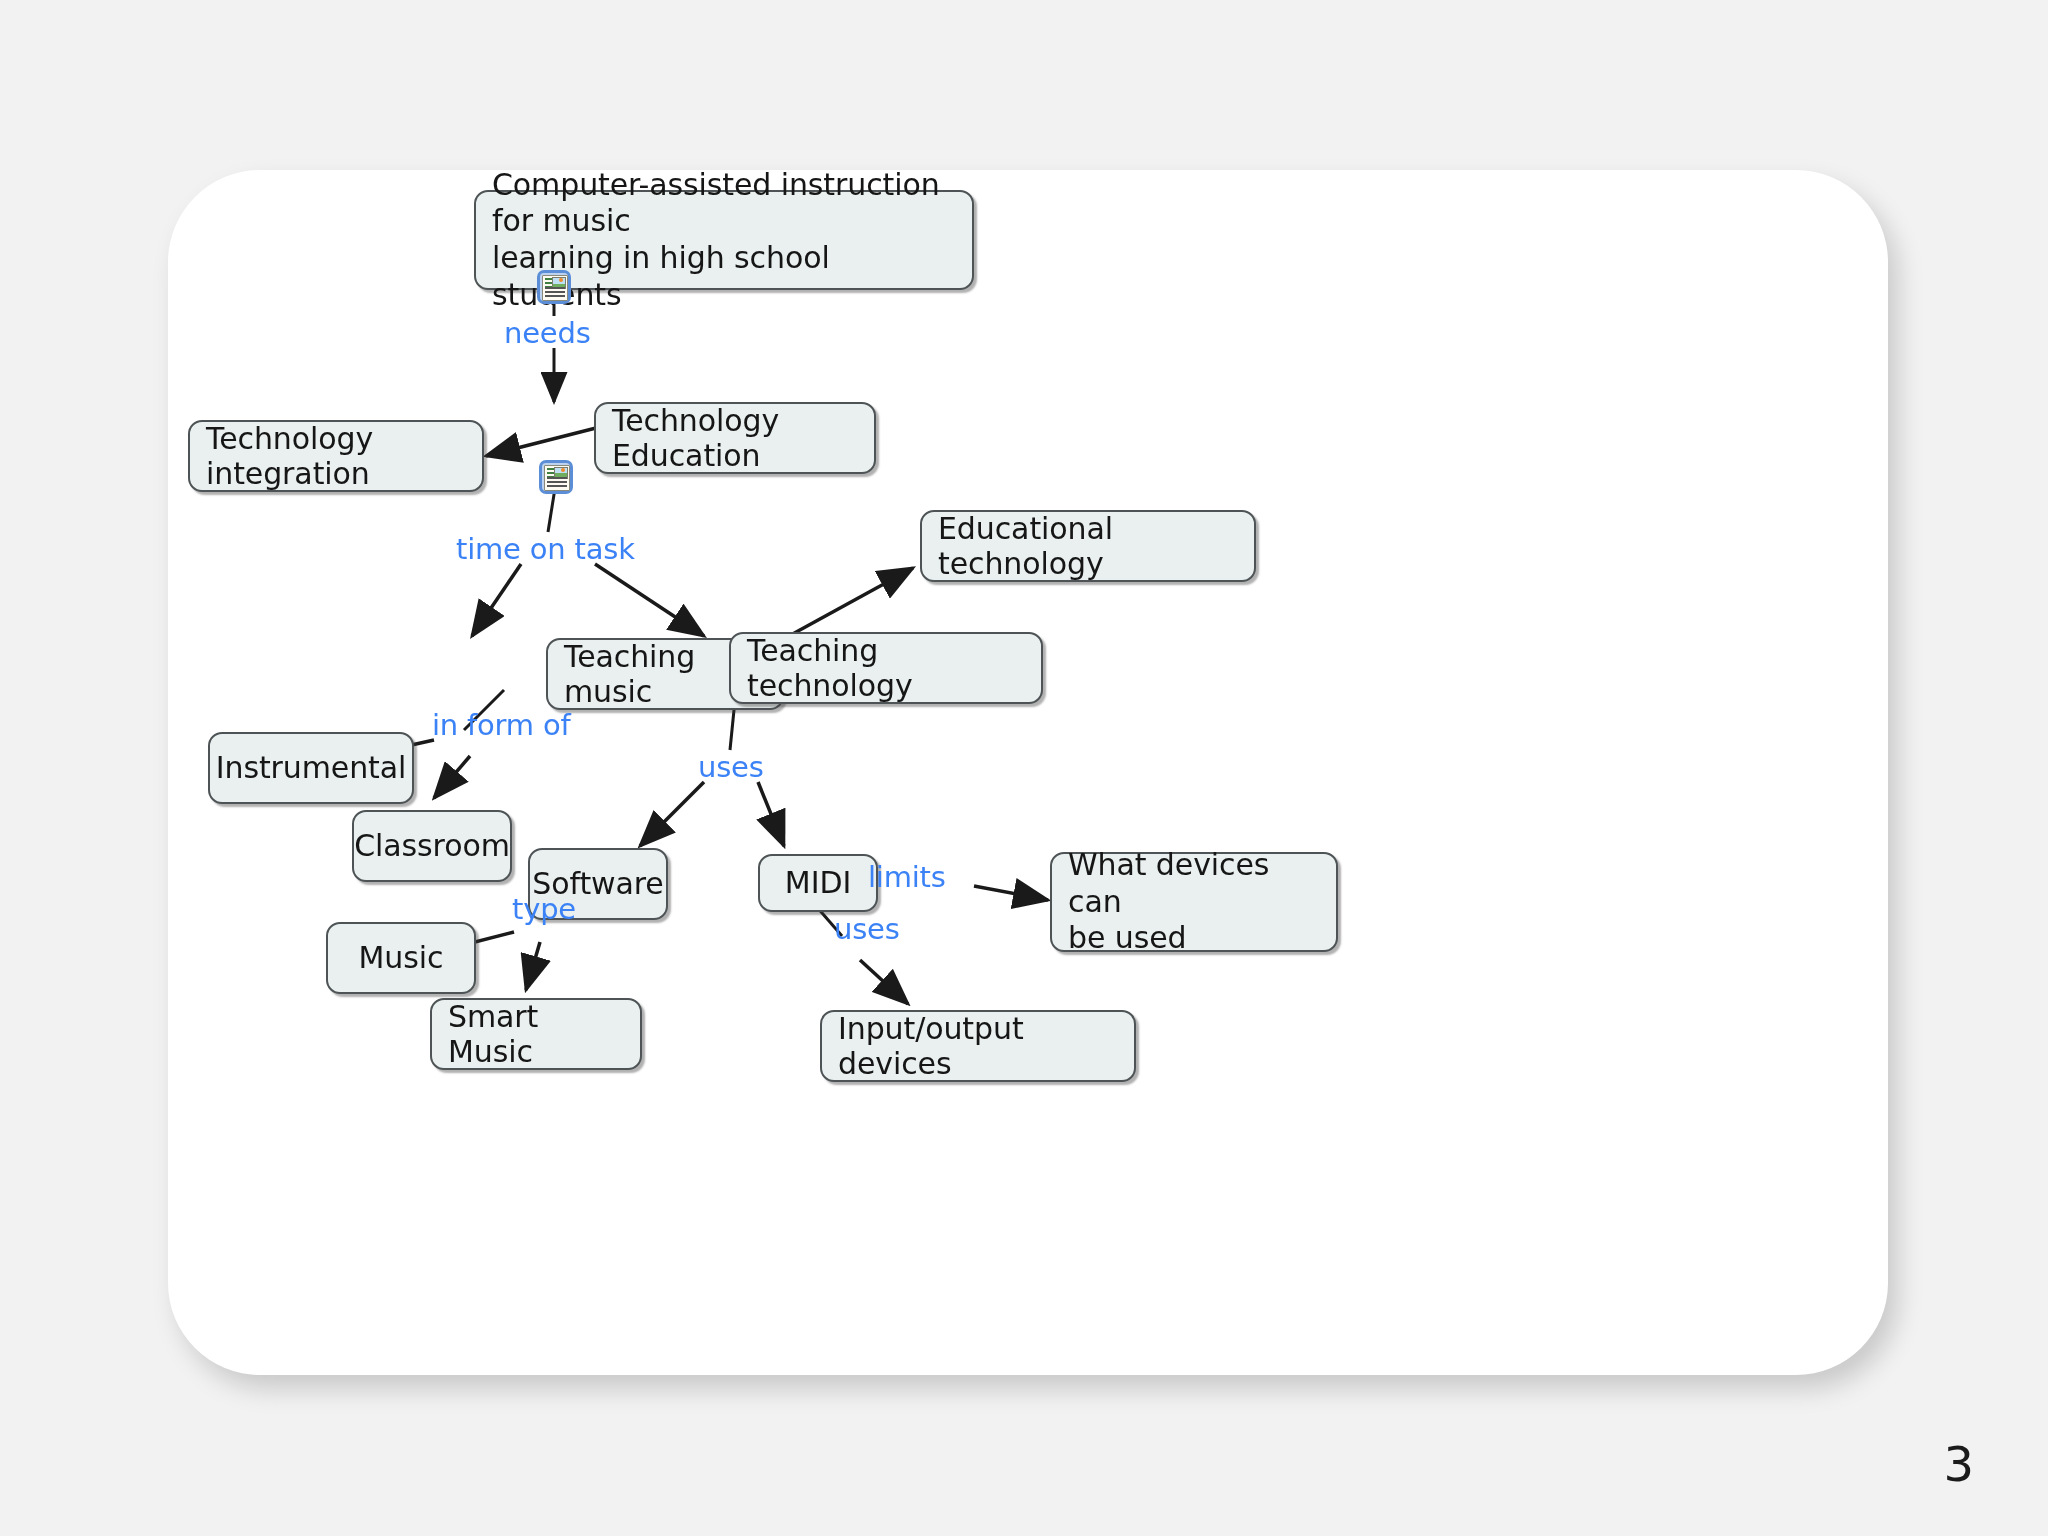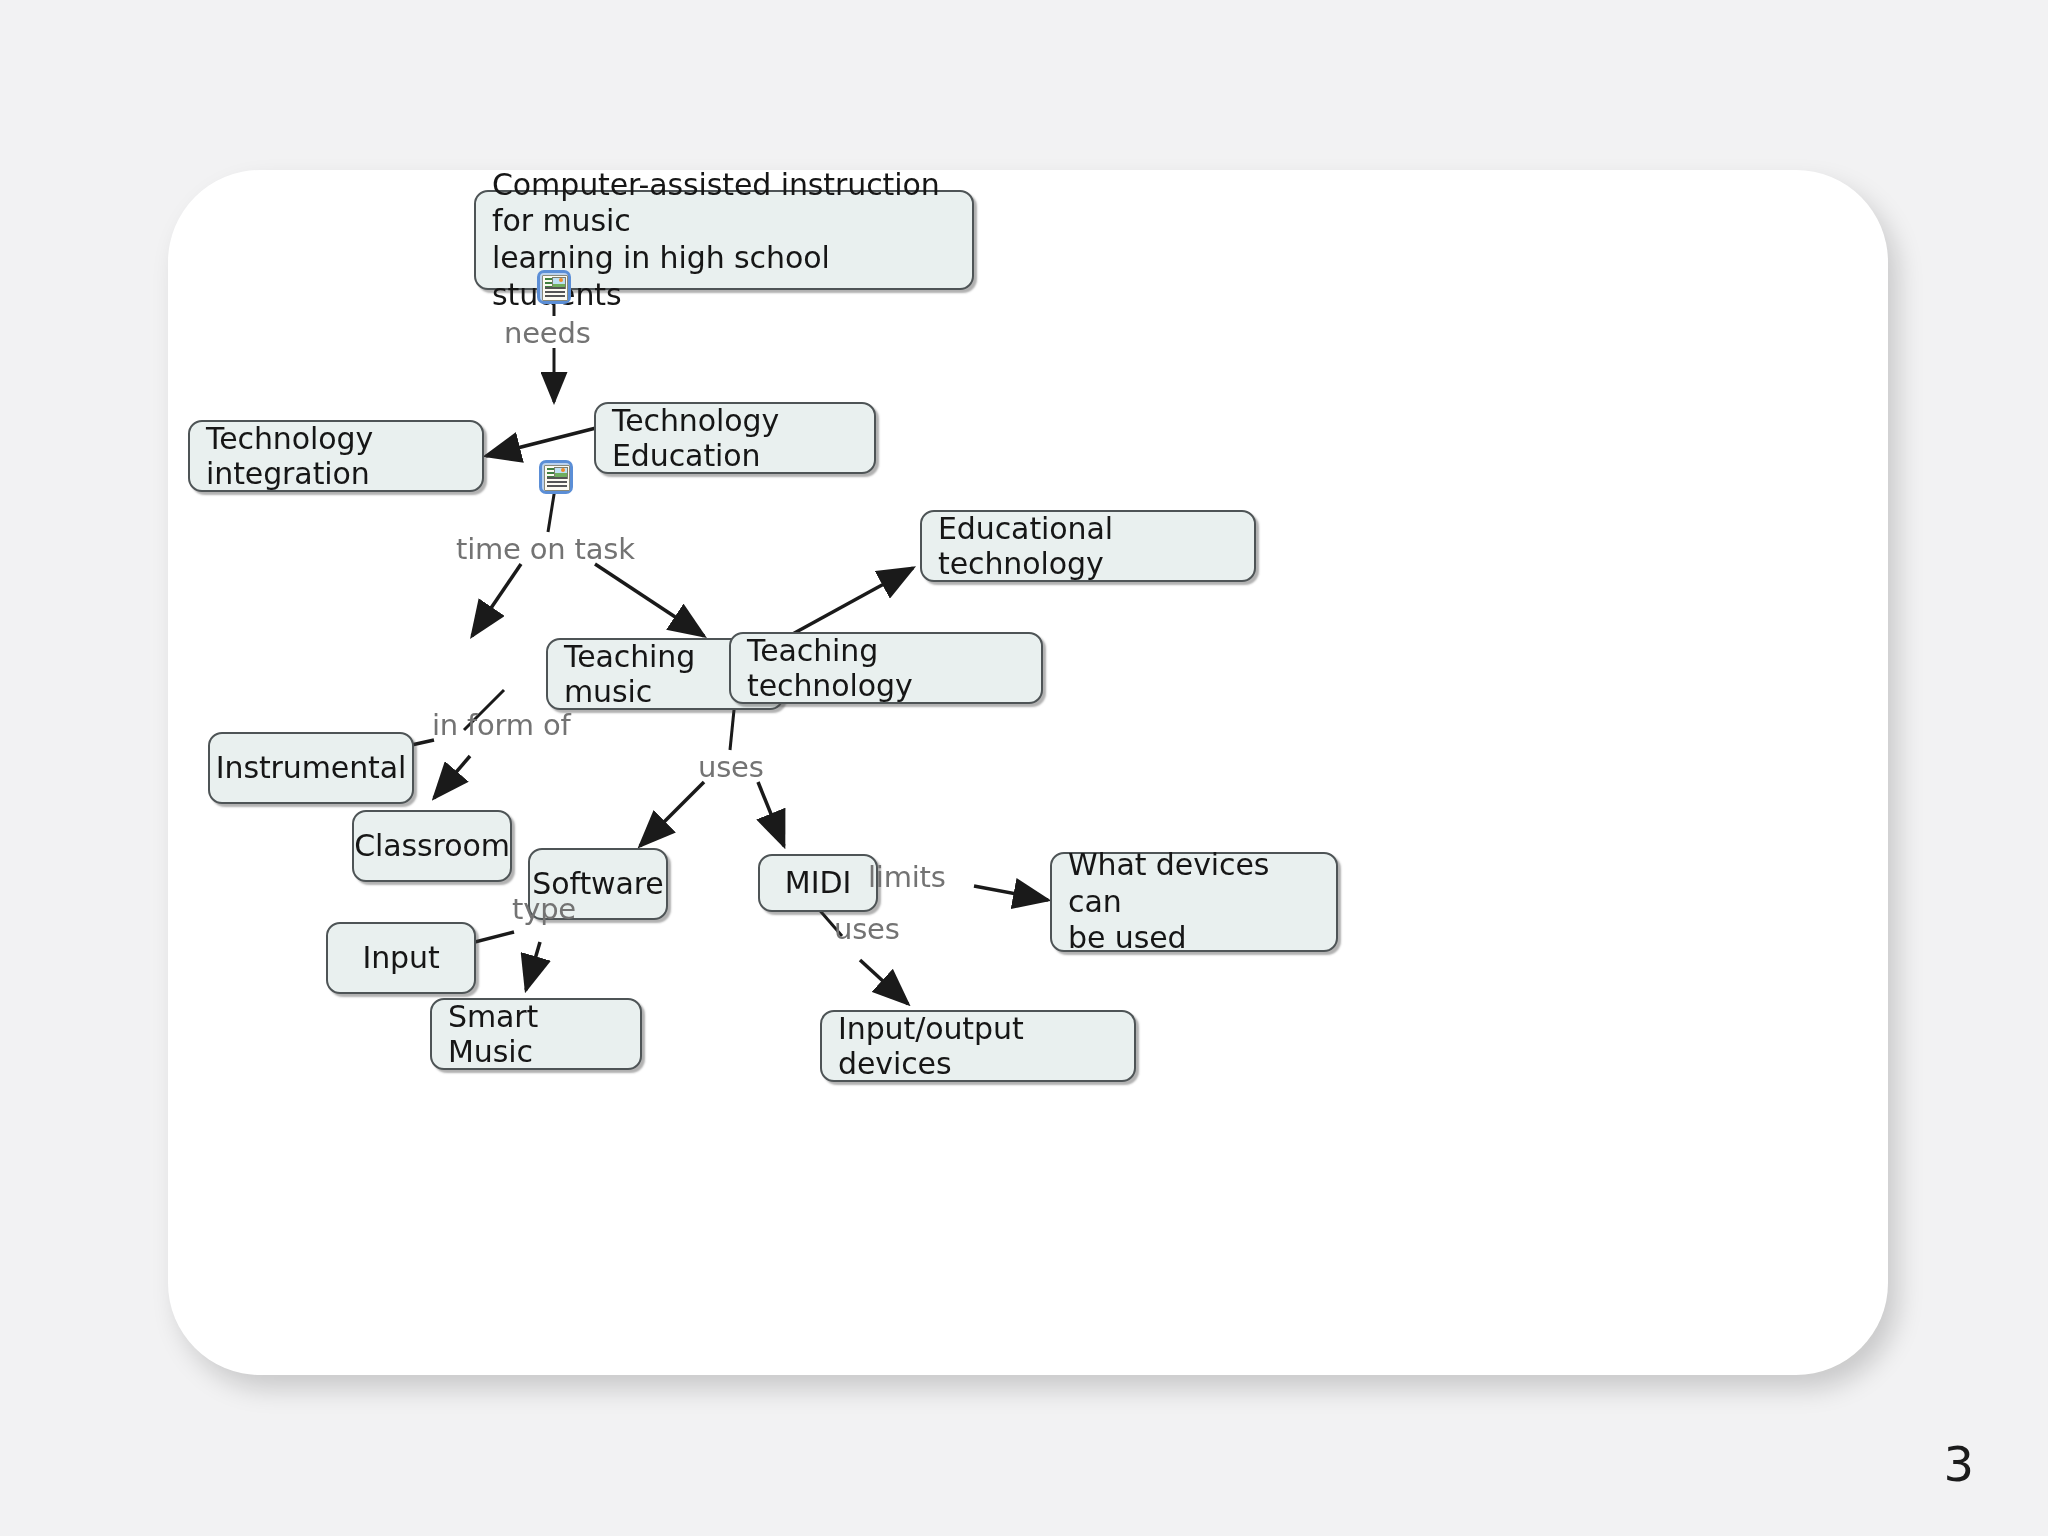--- a/index.html
+++ b/index.html
@@ -54,21 +54,21 @@
     line-height: 1.18;
     padding: 4px 16px;
     white-space: pre-line;
     letter-spacing: -0.1px;
   }
   .node.two-line { line-height: 1.22; }
 
   
   .edge-label {
     position: absolute;
-    color: #737373;
+    color: #3b82f6;
     font-size: 29px;
     white-space: nowrap;
     letter-spacing: -0.2px;
   }
 
   
   .badge-icon {
     position: absolute;
     width: 34px;
     height: 34px;
@@ -236,21 +236,21 @@
 
   <div class="node" style="left:360px; top:678px; width:140px; height:72px;">
     <span>Software</span>
   </div>
 
   <div class="node" style="left:590px; top:684px; width:120px; height:58px;">
     <span>MIDI</span>
   </div>
 
   <div class="node" style="left:158px; top:752px; width:150px; height:72px;">
-    <span>Input</span>
+    <span>Music</span>
   </div>
 
   <div class="node" style="left:262px; top:828px; width:212px; height:72px;">
     <span>Smart Music</span>
   </div>
 
   <div class="node two-line" style="left:882px; top:682px; width:288px; height:100px;">
     <span>What devices can
 be used</span>
   </div>

